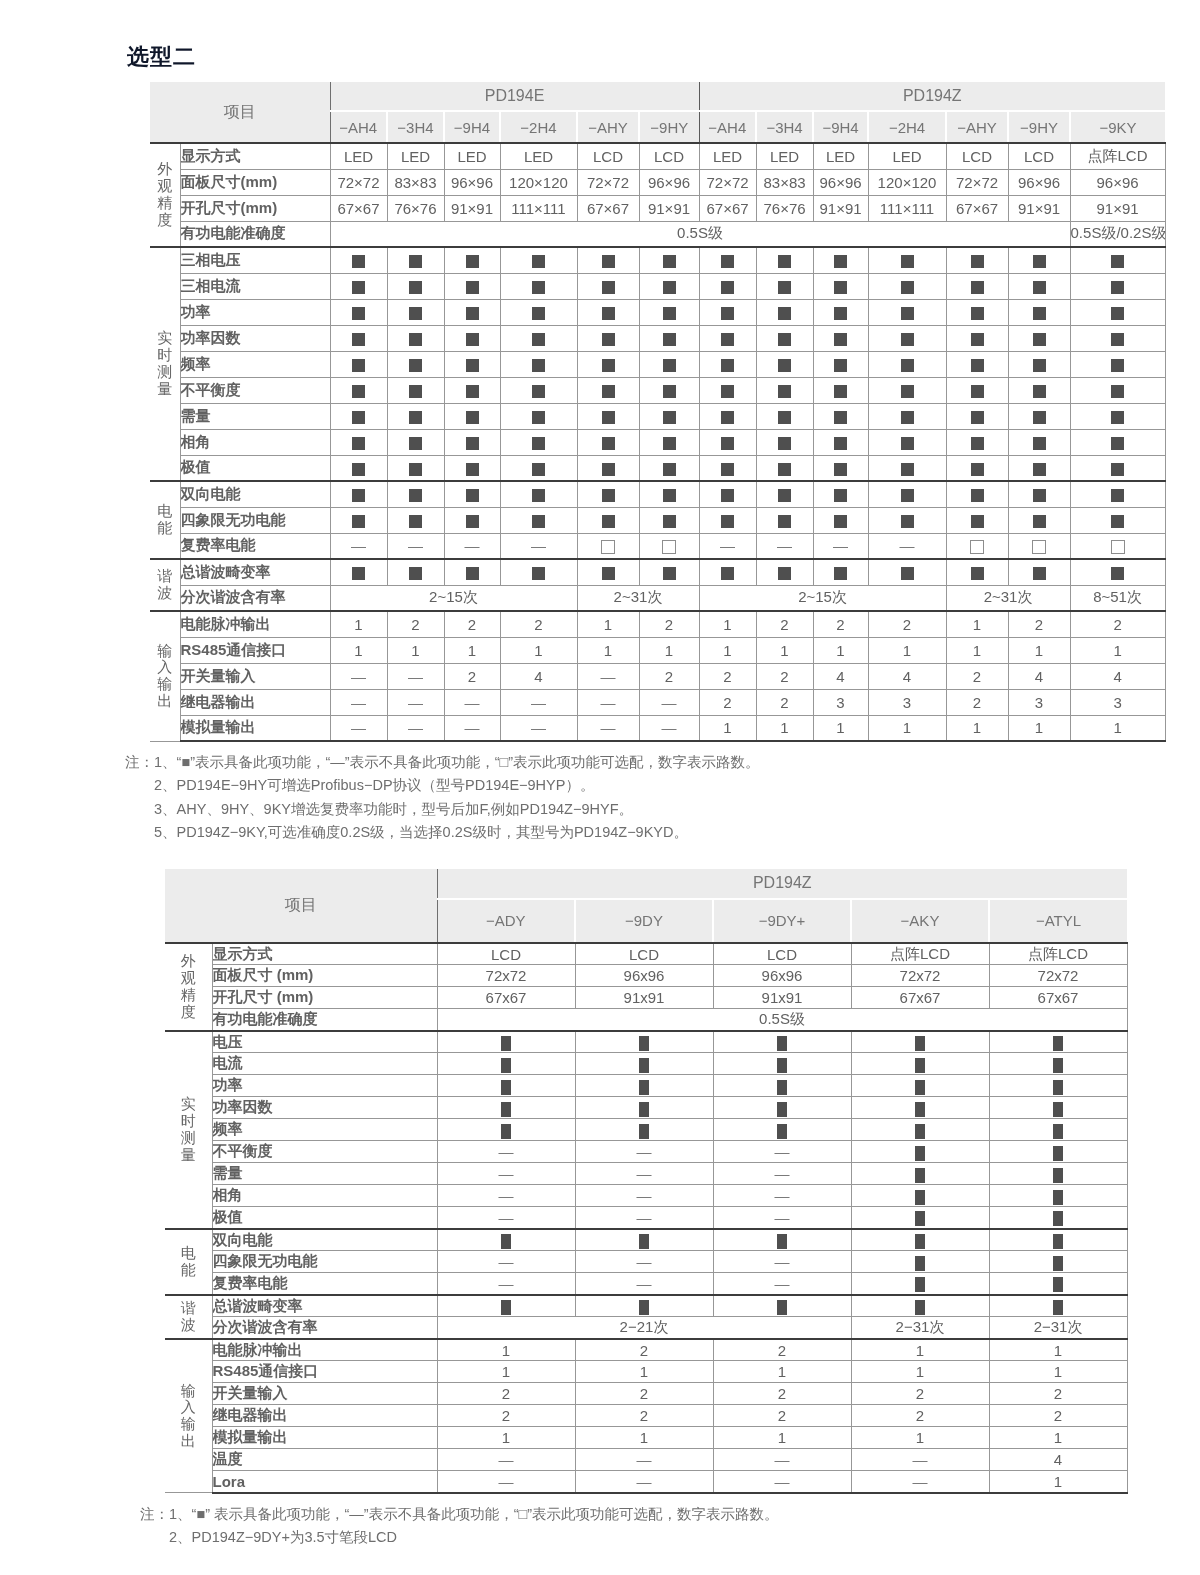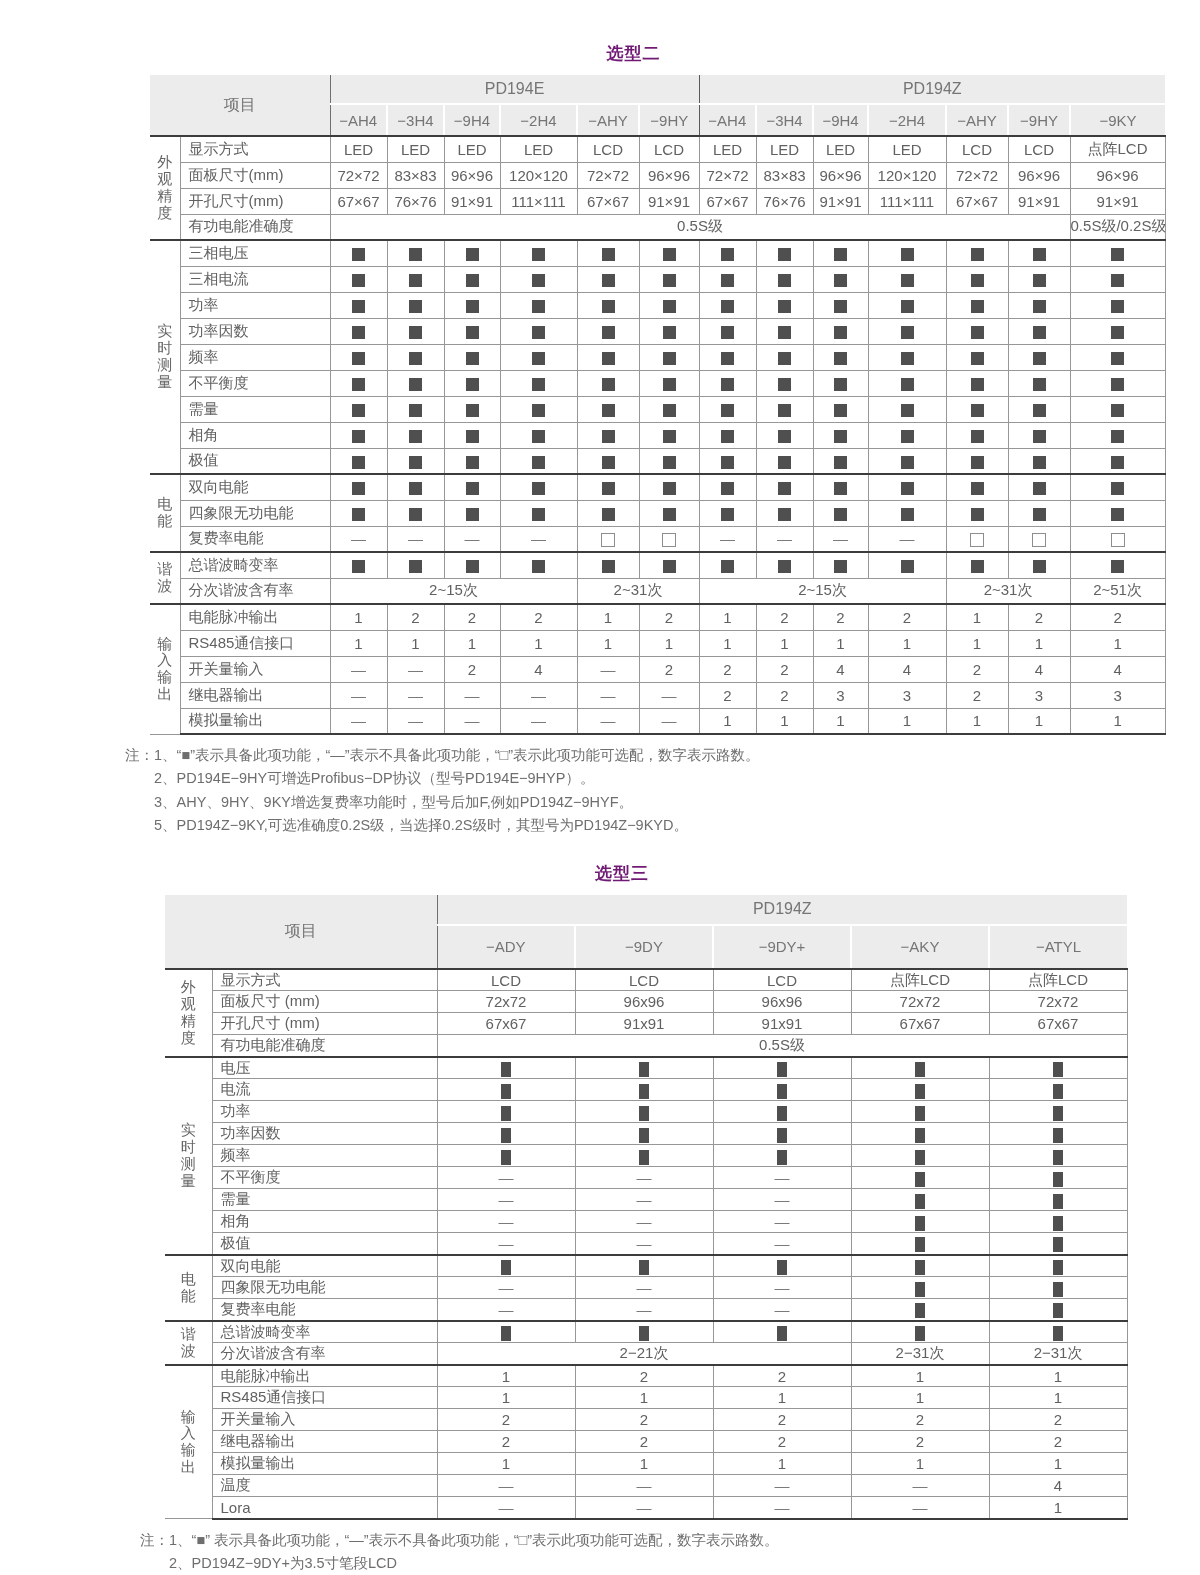--- a/index.html
+++ b/index.html
@@ -16,22 +16,22 @@
   body{
     width:1200px;height:1575px;background:#ffffff;
     font-family:"Liberation Sans","DejaVu Sans",sans-serif;
     color:var(--text-main);
     -webkit-font-smoothing:antialiased;
   }
   .sec{position:relative;}
   .sec1{padding-top:42px;margin-left:125px;width:1015px;}
   .sec2{margin-top:24px;margin-left:140px;width:962px;}
   h2.tbl-title{
-    font-size:17px;font-weight:bold;color:#701a75;
-    margin:0 0 10px 2px;letter-spacing:1px;text-align:center;
+    font-size:22px;font-weight:bold;color:#0f172a;
+    margin:0 0 10px 2px;letter-spacing:1px;
   }
   table.grid{
     border-collapse:collapse;table-layout:fixed;width:100%;margin-left:25px;
   }
   table.grid th,table.grid td{
     text-align:center;vertical-align:middle;padding:0;
     font-weight:normal;overflow:hidden;white-space:nowrap;
   }
   
   table.grid thead th{
@@ -47,21 +47,21 @@
   table.grid thead tr:last-child th,
   table.grid thead tr:first-child th[rowspan]{border-bottom:2px solid var(--border-dark);}
   
   table.grid tbody td{border:1px solid var(--border-thin);font-size:15px;}
   table.grid tbody tr.sec-top td{border-top:2px solid var(--border-dark);}
   table.grid tbody tr:last-child td{border-bottom:2px solid var(--border-dark);}
   table.grid tbody td.vgroup{
     border-left:none;white-space:pre-line;line-height:1.12;
     font-size:15px;padding:2px 0;color:#666666;
   }
-  table.grid tbody td.rlabel{text-align:left;padding-left:8px;}
+  table.grid tbody td.rlabel{text-align:left;font-weight:bold;}
   table.grid td.gb,table.grid th.gb{border-left:1.8px solid #5a5a5a;}
   table.grid tbody td.dash{color:var(--dash);}
   
   .t1 thead tr:first-child{height:29px;}
   .t1 thead tr:last-child{height:32px;}
   .t1 tbody tr{height:26px;}
   
   .t2 thead tr:first-child{height:30px;}
   .t2 thead tr:last-child{height:44px;}
   .t2 tbody tr{height:22px;}
@@ -395,21 +395,21 @@
             <td class="dcell"><span class="sq"></span></td>
             <td class="dcell"><span class="sq"></span></td>
             <td class="dcell"><span class="sq"></span></td>
           </tr>
           <tr>
             <td class="rlabel">分次谐波含有率</td>
             <td class="dcell" colspan="4">2~15次</td>
             <td class="dcell" colspan="2">2~31次</td>
             <td class="dcell gb" colspan="4">2~15次</td>
             <td class="dcell" colspan="2">2~31次</td>
-            <td class="dcell">2~51次</td>
+            <td class="dcell">8~51次</td>
           </tr>
           <tr class="sec-top">
             <td class="vgroup" rowspan="5">输
 入
 输
 出</td>
             <td class="rlabel">电能脉冲输出</td>
             <td class="dcell">1</td>
             <td class="dcell">2</td>
             <td class="dcell">2</td>
@@ -496,21 +496,20 @@
     <div class="ni" id="t1-notes">
         <div>1、“■”表示具备此项功能，“—”表示不具备此项功能，“□”表示此项功能可选配，数字表示路数。</div>
         <div>2、PD194E−9HY可增选Profibus−DP协议（型号PD194E−9HYP）。</div>
         <div>3、AHY、9HY、9KY增选复费率功能时，型号后加F,例如PD194Z−9HYF。</div>
         <div>5、PD194Z−9KY,可选准确度0.2S级，当选择0.2S级时，其型号为PD194Z−9KYD。</div>
       </div>
   </div>
 </div>
 
 <div class="sec sec2">
-  <h2 class="tbl-title">选型三</h2>
   <div id="t2-mount">
       <table class="grid t2">
         <colgroup>
           <col style="width: 47px;">
           <col style="width: 225px;">
           <col style="width: 138px;">
           <col style="width: 138px;">
           <col style="width: 138px;">
           <col style="width: 138px;">
           <col style="width: 138px;">

